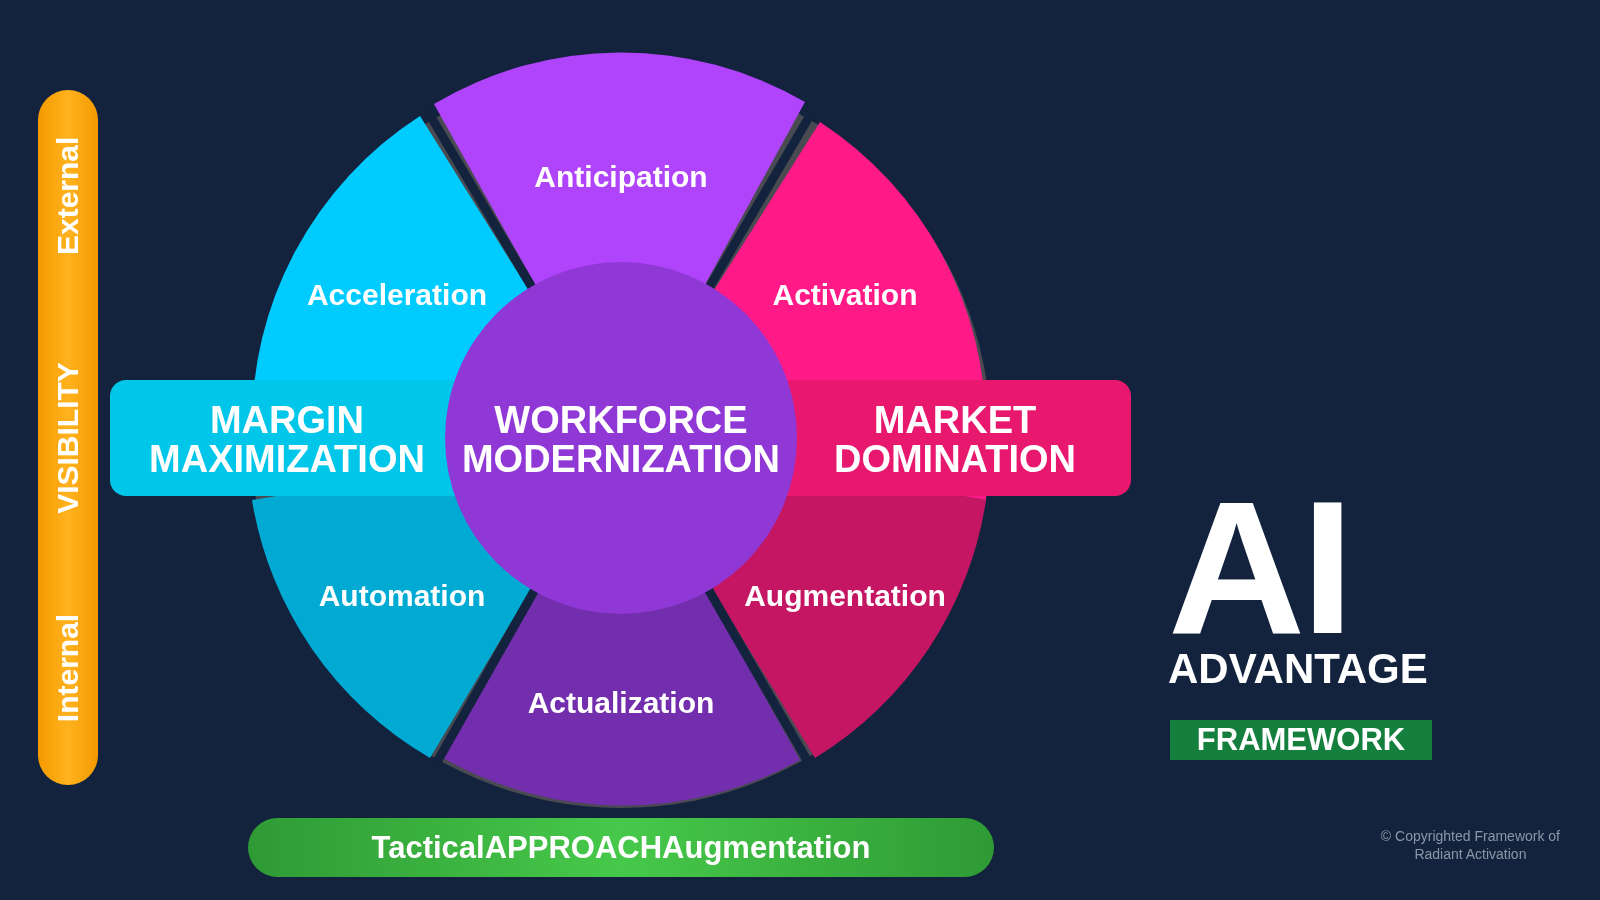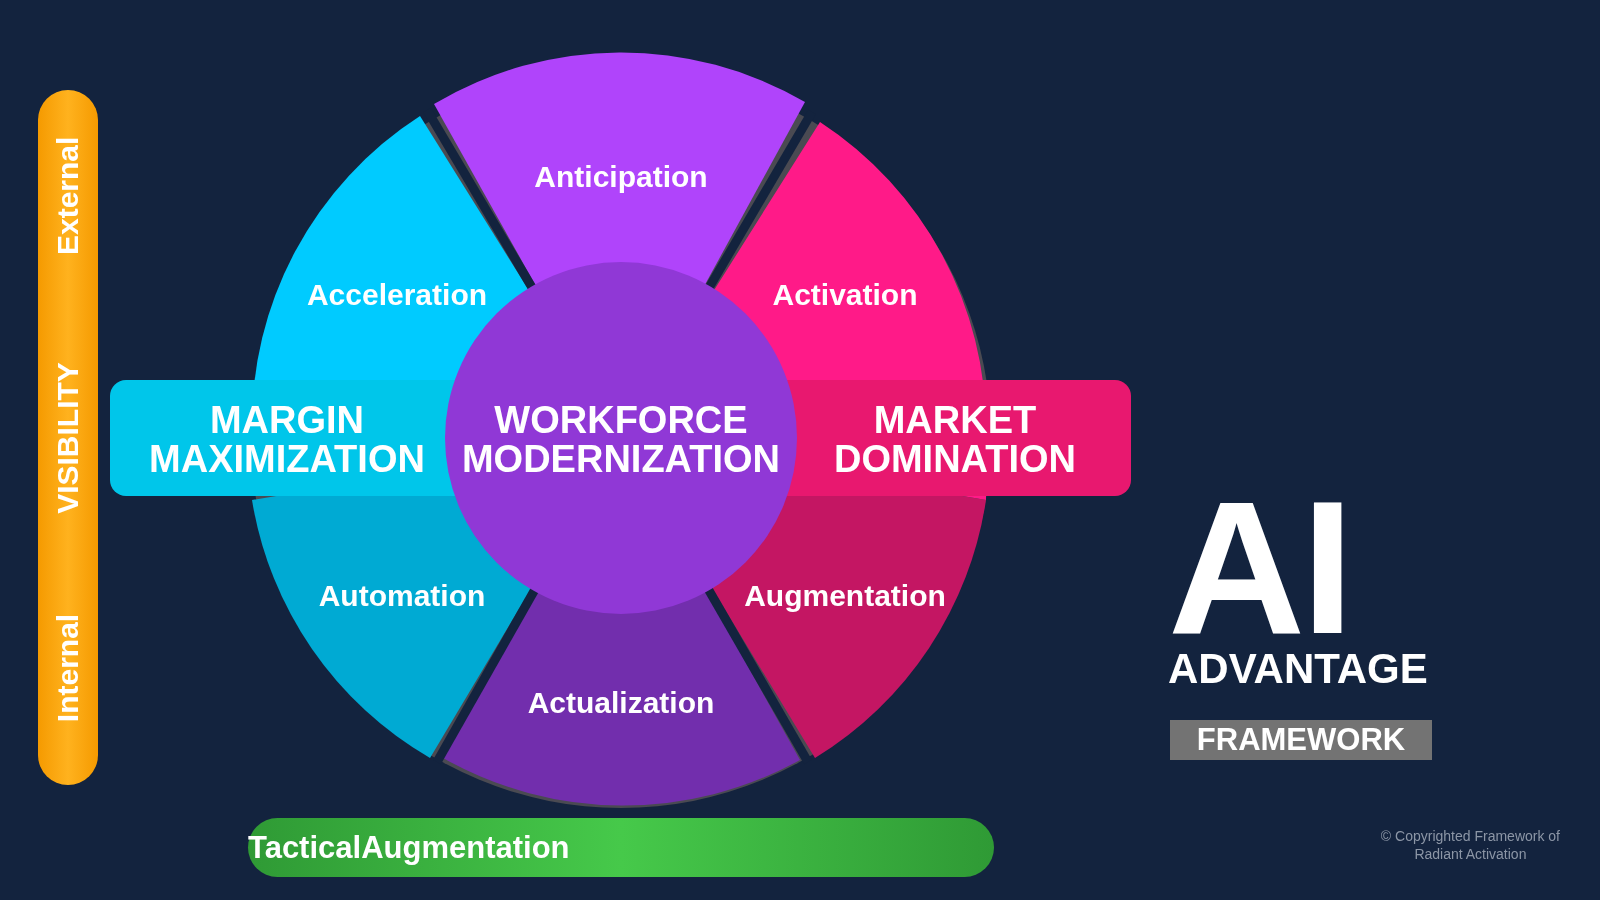--- a/index.html
+++ b/index.html
@@ -1,25 +1,25 @@
 <!DOCTYPE html>
 <html><head>
 <meta charset="utf-8">
 <style>
   html,body{margin:0;padding:0;}
   body{width:1600px;height:900px;background:#13233e;position:relative;overflow:hidden;font-family:"Liberation Sans",sans-serif;}
   .abs{position:absolute;}
   svg text{font-family:"Liberation Sans",sans-serif;font-weight:bold;fill:#fff;}
   .vbar{left:38px;top:90px;width:60px;height:695px;border-radius:30px;background:linear-gradient(90deg,#f59a00,#ffb21e,#f59a00);}
   .vtext{color:#fff;font-weight:bold;font-size:30px;white-space:nowrap;transform:rotate(-90deg);transform-origin:center center;position:absolute;left:50%;top:50%;}
-  .hbar{left:248px;top:818px;width:746px;height:59px;border-radius:30px;background:linear-gradient(90deg,#2f9a35,#46c94a,#2f9a35);display:flex;align-items:center;justify-content:flex-start;}
+  .hbar{left:248px;top:818px;width:746px;height:59px;border-radius:30px;background:linear-gradient(90deg,#2f9a35,#46c94a,#2f9a35);display:flex;align-items:center;justify-content:center;}
   .hbar span{color:#fff;font-weight:bold;font-size:31px;}
   .title-ai{left:1168px;top:472px;color:#fff;font-weight:bold;font-size:190px;line-height:1;letter-spacing:-4px;}
   .title-adv{left:1168px;top:648px;color:#fff;font-weight:bold;font-size:42px;line-height:1;}
-  .title-fw{left:1170px;top:720px;width:262px;height:40px;background:#737373;color:#fff;font-weight:bold;font-size:31px;line-height:40px;text-align:center;}
+  .title-fw{left:1170px;top:720px;width:262px;height:40px;background:#15803d;color:#fff;font-weight:bold;font-size:31px;line-height:40px;text-align:center;}
   .copy{right:40px;top:827px;color:#8c96a6;font-size:14px;text-align:center;line-height:18px;}
 </style>
 </head>
 <body>
 
 <div class="abs vbar">
   <div class="vtext" style="top:115px;margin-left:-50px;width:100px;text-align:center;margin-top:-17px;">External</div>
   <div class="vtext" style="top:348px;margin-left:-80px;width:160px;text-align:center;margin-top:-17px;">VISIBILITY</div>
   <div class="vtext" style="top:578px;margin-left:-60px;width:120px;text-align:center;margin-top:-17px;">Internal</div>
 </div>
@@ -60,20 +60,21 @@
   <text x="287" y="472" font-size="38" text-anchor="middle">MAXIMIZATION</text>
   <text x="955" y="433" font-size="38" text-anchor="middle">MARKET</text>
   <text x="955" y="472" font-size="38" text-anchor="middle">DOMINATION</text>
 
   <text x="621" y="433" font-size="38" text-anchor="middle">WORKFORCE</text>
   <text x="621" y="472" font-size="38" text-anchor="middle">MODERNIZATION</text>
 </svg>
 
 <div class="abs hbar">
   <span>Tactical</span>
+  <span>APPROACH</span>
   <span>Augmentation</span>
 </div>
 
 <div class="abs title-ai">AI</div>
 <div class="abs title-adv">ADVANTAGE</div>
 <div class="abs title-fw">FRAMEWORK</div>
 
 <div class="abs copy">
   <div>© Copyrighted Framework of</div>
   <div>Radiant Activation</div>

